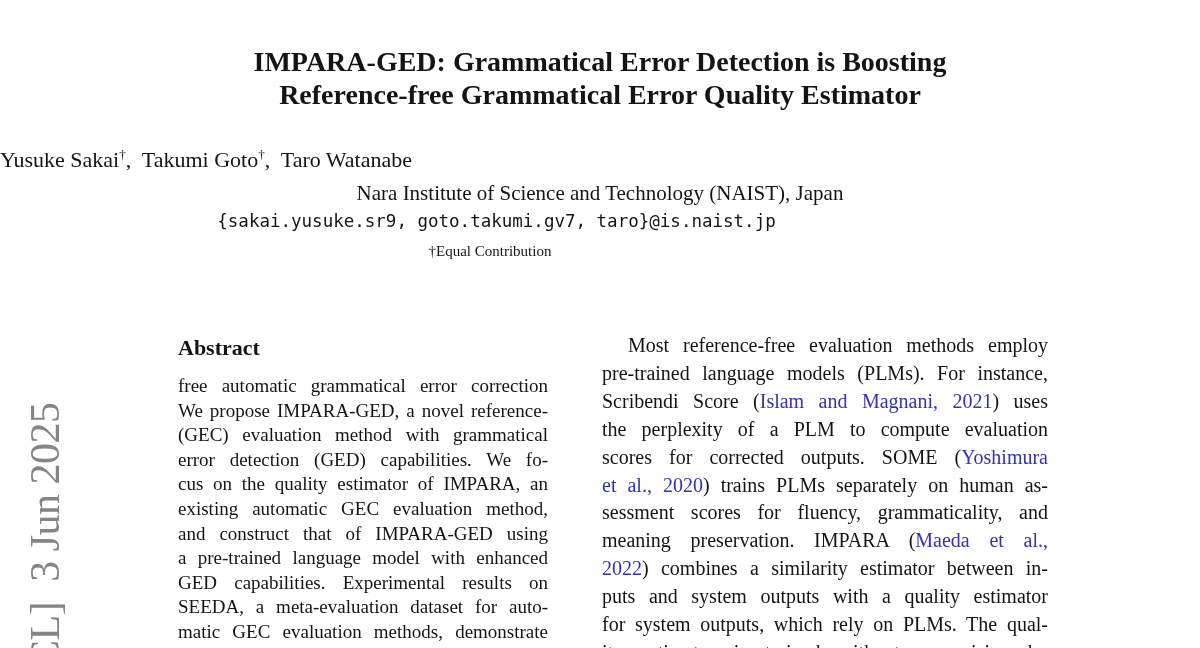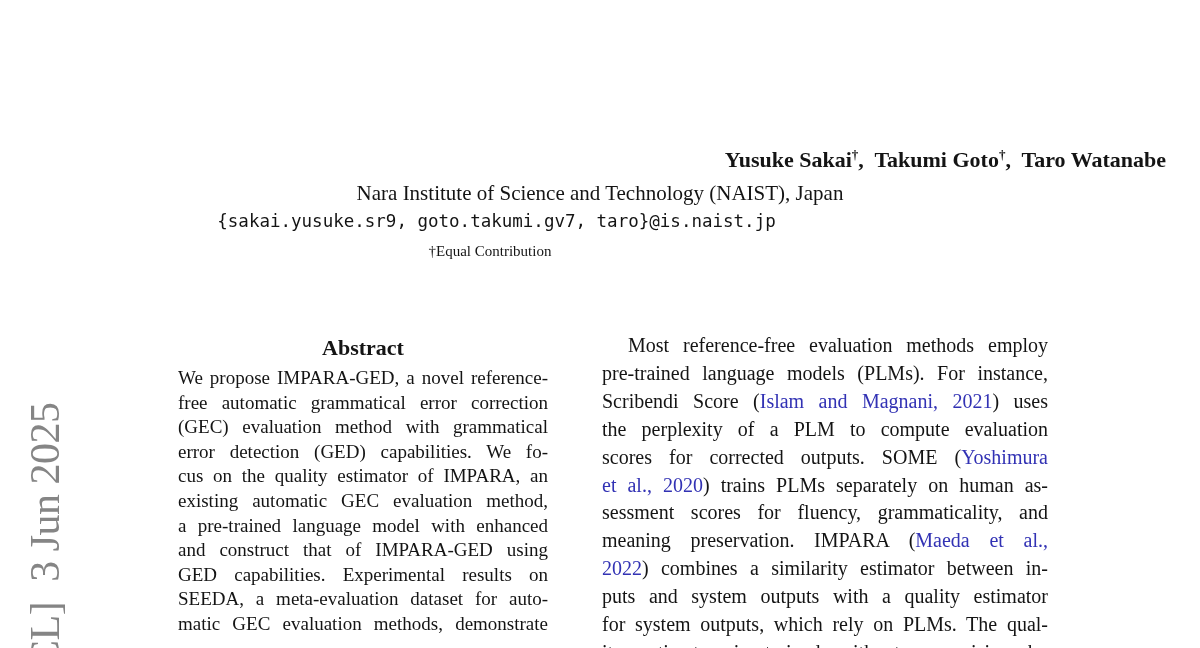--- a/index.html
+++ b/index.html
@@ -21,21 +21,21 @@
     color:var(--stamp,#858585);
     white-space:pre;
     line-height:46px;
   }
   .title{
     position:absolute;top:45px;left:0;width:1200px;
     text-align:center;font-weight:bold;font-size:28px;line-height:33px;
   }
   .authors{
     position:absolute;top:147px;left:0;width:1166px;
-    text-align:right;font-weight:bold;font-size:22px;line-height:26px;
+    text-align:left;font-weight:normal;font-size:22px;line-height:26px;
     white-space:pre;
   }
   .authors sup{font-size:13px;line-height:0;}
   .affiliation{
     position:absolute;top:181px;left:0;width:1200px;
     text-align:center;font-size:21px;line-height:24px;font-family:Liberation Serif, serif;
   }
   .email{
     position:absolute;top:210px;left:0;width:993px;
     text-align:center;
@@ -43,22 +43,22 @@
     font-size:17.5px;line-height:22px;
   }
   .equal{
     position:absolute;top:242px;left:0;width:980px;
     text-align:center;font-size:15px;line-height:18px;
   }
   .abstract-col{
     position:absolute;left:178px;top:334px;width:370px;
   }
   .abstract-heading{
-    text-align:center;font-weight:bold;font-size:22px;line-height:28px;
-    margin-bottom:4px;
+    text-align:left;font-weight:bold;font-size:22px;line-height:28px;
+    margin-bottom:12px;
   }
   .abstract-col .line{
     font-size:19px;line-height:24.6px;
   }
   .body-col{
     position:absolute;left:602px;top:332px;width:446px;
   }
   .body-col .line{
     font-size:20px;line-height:27.9px;font-family:Liberation Serif, serif;
   }
@@ -70,40 +70,44 @@
   .line.indent{text-indent:26px;}
   .cite{color:var(--link,#3232b4);}
 </style>
 </head>
 <body>
 
 <div class="page">
 
   <div class="stamp">CL]  3 Jun 2025</div>
 
+  <div class="title">
+    <div>IMPARA-GED: Grammatical Error Detection is Boosting</div>
+    <div>Reference-free Grammatical Error Quality Estimator</div>
+  </div>
 
   <div class="authors" id="authors-line"><span>Yusuke Sakai</span><sup>†</sup><span>,  Takumi Goto</span><sup>†</sup><span>,  Taro Watanabe</span></div>
 
   <div class="affiliation">Nara Institute of Science and Technology (NAIST), Japan</div>
 
   <div class="email">{sakai.yusuke.sr9, goto.takumi.gv7, taro}@is.naist.jp</div>
 
   <div class="equal">†Equal Contribution</div>
 
   <div class="abstract-col">
     <div class="abstract-heading">Abstract</div>
     <div id="abstract-lines">
+        <div class="line"><span>free automatic grammatical error correction</span></div>
         <div class="line"><span>We propose IMPARA-GED, a novel reference-</span></div>
-        <div class="line"><span>free automatic grammatical error correction</span></div>
         <div class="line"><span>(GEC) evaluation method with grammatical</span></div>
         <div class="line"><span>error detection (GED) capabilities.  We fo-</span></div>
         <div class="line"><span>cus on the quality estimator of IMPARA, an</span></div>
         <div class="line"><span>existing automatic GEC evaluation method,</span></div>
+        <div class="line"><span>and construct that of IMPARA-GED using</span></div>
         <div class="line"><span>a pre-trained language model with enhanced</span></div>
-        <div class="line"><span>and construct that of IMPARA-GED using</span></div>
         <div class="line"><span>GED capabilities.  Experimental results on</span></div>
         <div class="line"><span>SEEDA, a meta-evaluation dataset for auto-</span></div>
         <div class="line"><span>matic GEC evaluation methods, demonstrate</span></div>
       </div>
   </div>
 
   <div class="body-col" id="body-lines">
       <div class="line indent"><span>Most reference-free evaluation methods employ</span></div>
       <div class="line"><span>pre-trained language models (PLMs). For instance,</span></div>
       <div class="line"><span>Scribendi Score (</span><span class="cite">Islam and Magnani, 2021</span><span>) uses</span></div>

